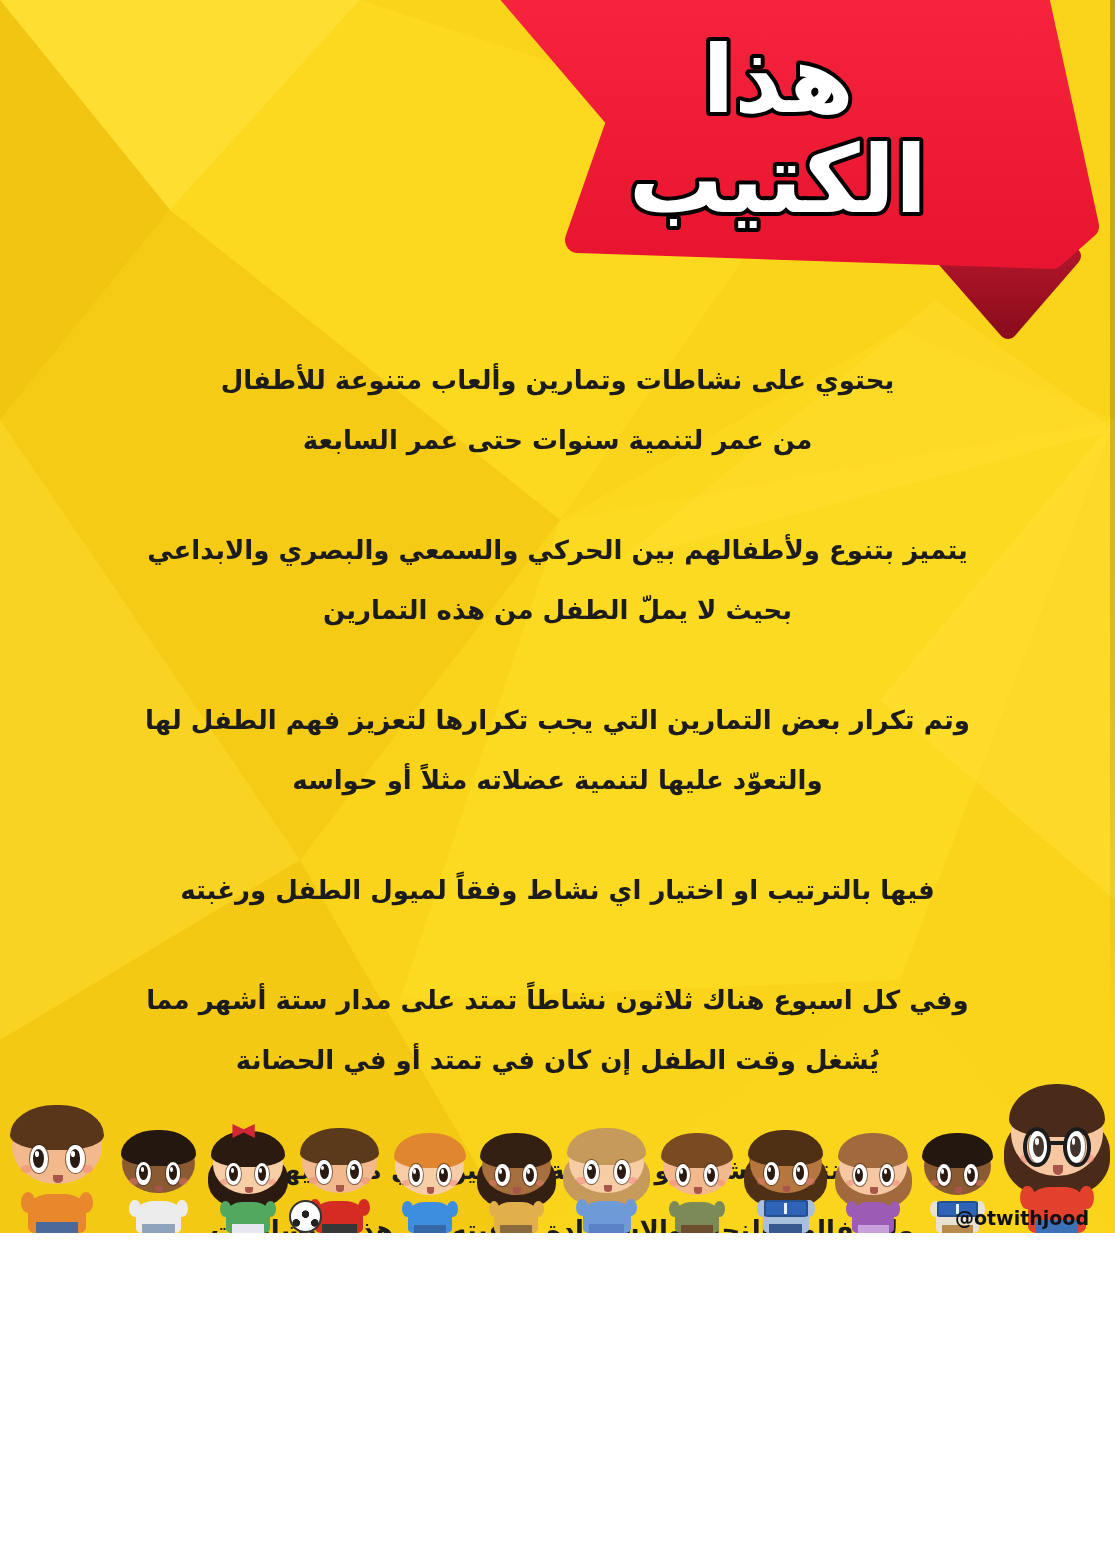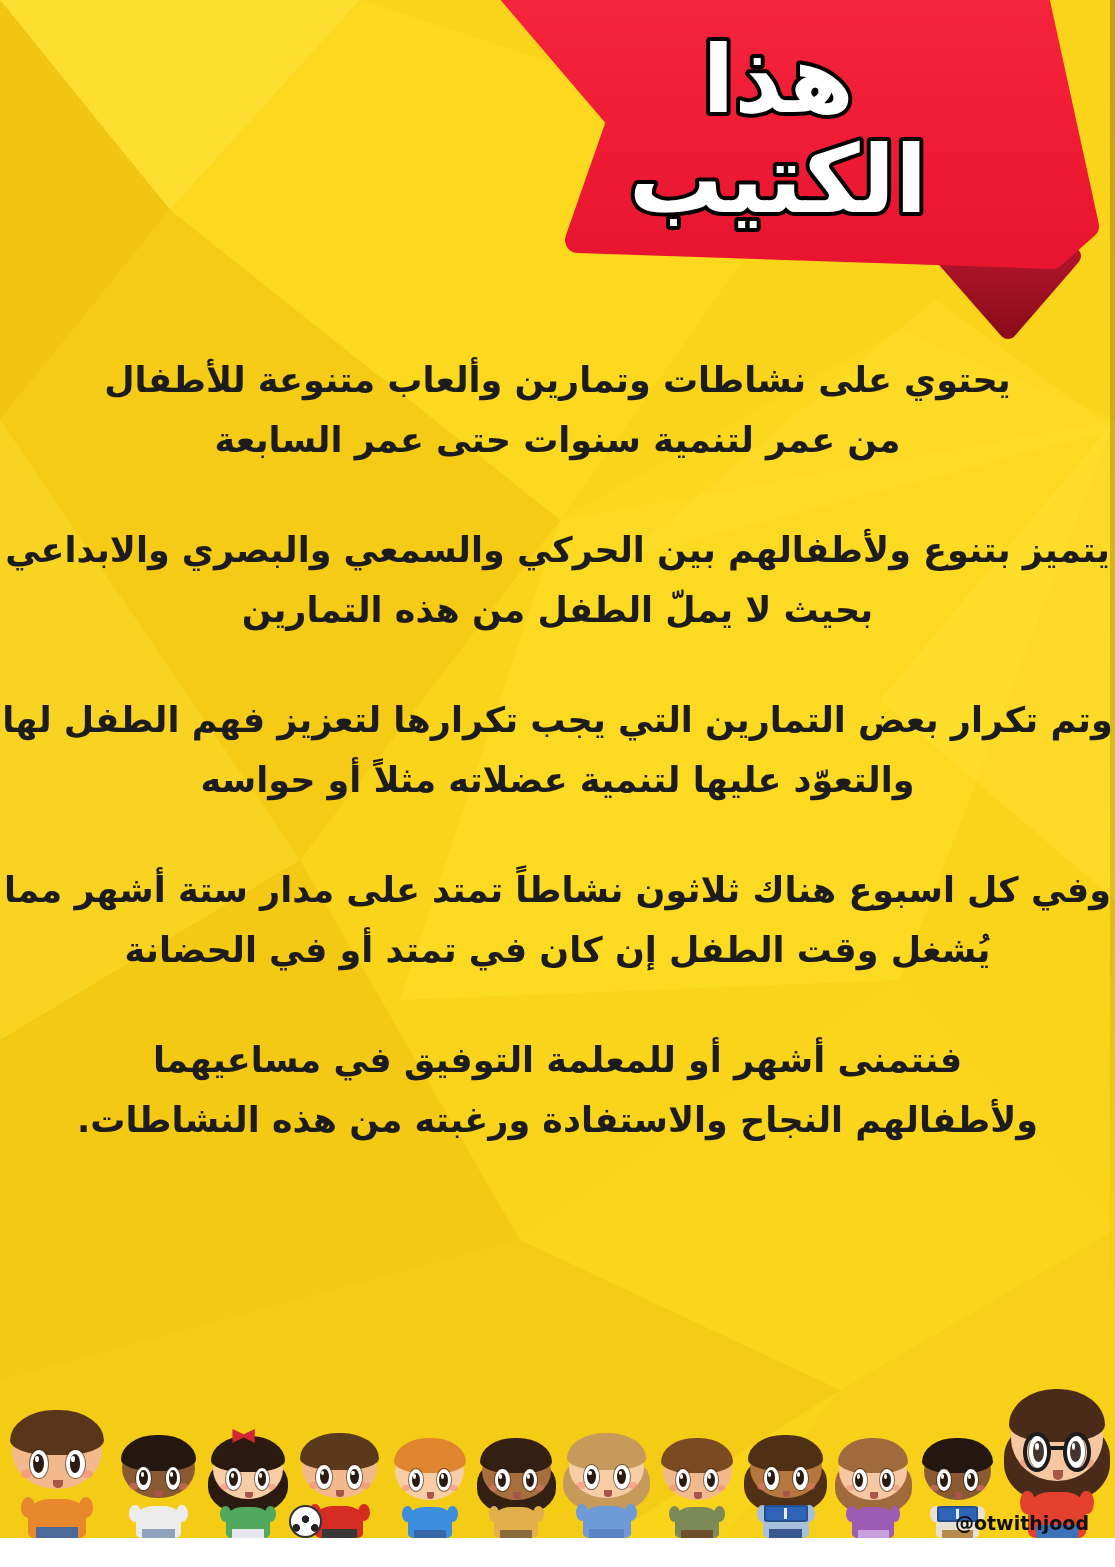--- a/index.html
+++ b/index.html
@@ -1,37 +1,37 @@
 <!DOCTYPE html>
 <html lang="ar" dir="rtl"><head>
 <meta charset="utf-8">
 <style>
   html,body{margin:0;padding:0;}
   .page{
     position:relative;
-    width:1115px;height:1538px;
+    width:1115px;height:1233px;
     overflow:hidden;
     background:#F9D41A;
     font-family:"DejaVu Sans",sans-serif;
   }
   .bg-svg,.banner-svg{position:absolute;left:0;top:0;}
   .edge-shade{
     position:absolute;right:0;top:0;width:5px;height:100%;
     background:linear-gradient(180deg,rgba(104,82,14,.38),rgba(104,82,14,.22) 55%,rgba(104,82,14,0) 85%);
     z-index:6;
   }
   
   .text-block{
     position:absolute;top:350px;left:0;right:0;
     text-align:center;direction:rtl;
     color:#1c1c1c;z-index:3;
   }
   .paragraph{margin:0 0 50px 0;}
   .line{
-    font-size:35px;font-weight:bold;line-height:60px;
+    font-size:26px;font-weight:bold;line-height:60px;
     white-space:nowrap;letter-spacing:0;
   }
   
   .children-row{
     position:absolute;bottom:0;left:0;right:0;
     display:flex;align-items:flex-end;justify-content:space-between;
     padding:0 2px;z-index:4;
   }
   .child{position:relative;flex:0 0 auto;}
   .child *{position:absolute;box-sizing:border-box;}
@@ -123,20 +123,21 @@
     </div>
     <div class="paragraph">
       <div class="line">يتميز بتنوع ولأطفالهم بين الحركي والسمعي والبصري والابداعي</div>
       <div class="line">بحيث لا يملّ الطفل من هذه التمارين</div>
     </div>
     <div class="paragraph">
       <div class="line">وتم تكرار بعض التمارين التي يجب تكرارها لتعزيز فهم الطفل لها</div>
       <div class="line">والتعوّد عليها لتنمية عضلاته مثلاً أو حواسه</div>
     </div>
     <div class="paragraph">
+      <div class="line">فيها بالترتيب او اختيار اي نشاط وفقاً لميول الطفل ورغبته</div>
     </div>
     <div class="paragraph">
       <div class="line">وفي كل اسبوع هناك ثلاثون نشاطاً تمتد على مدار ستة أشهر مما</div>
       <div class="line">يُشغل وقت الطفل إن كان في تمتد أو في الحضانة</div>
     </div>
     <div class="paragraph">
       <div class="line">فنتمنى أشهر أو للمعلمة التوفيق في مساعيهما</div>
       <div class="line">ولأطفالهم النجاح والاستفادة ورغبته من هذه النشاطات.</div>
     </div>
   </div>

